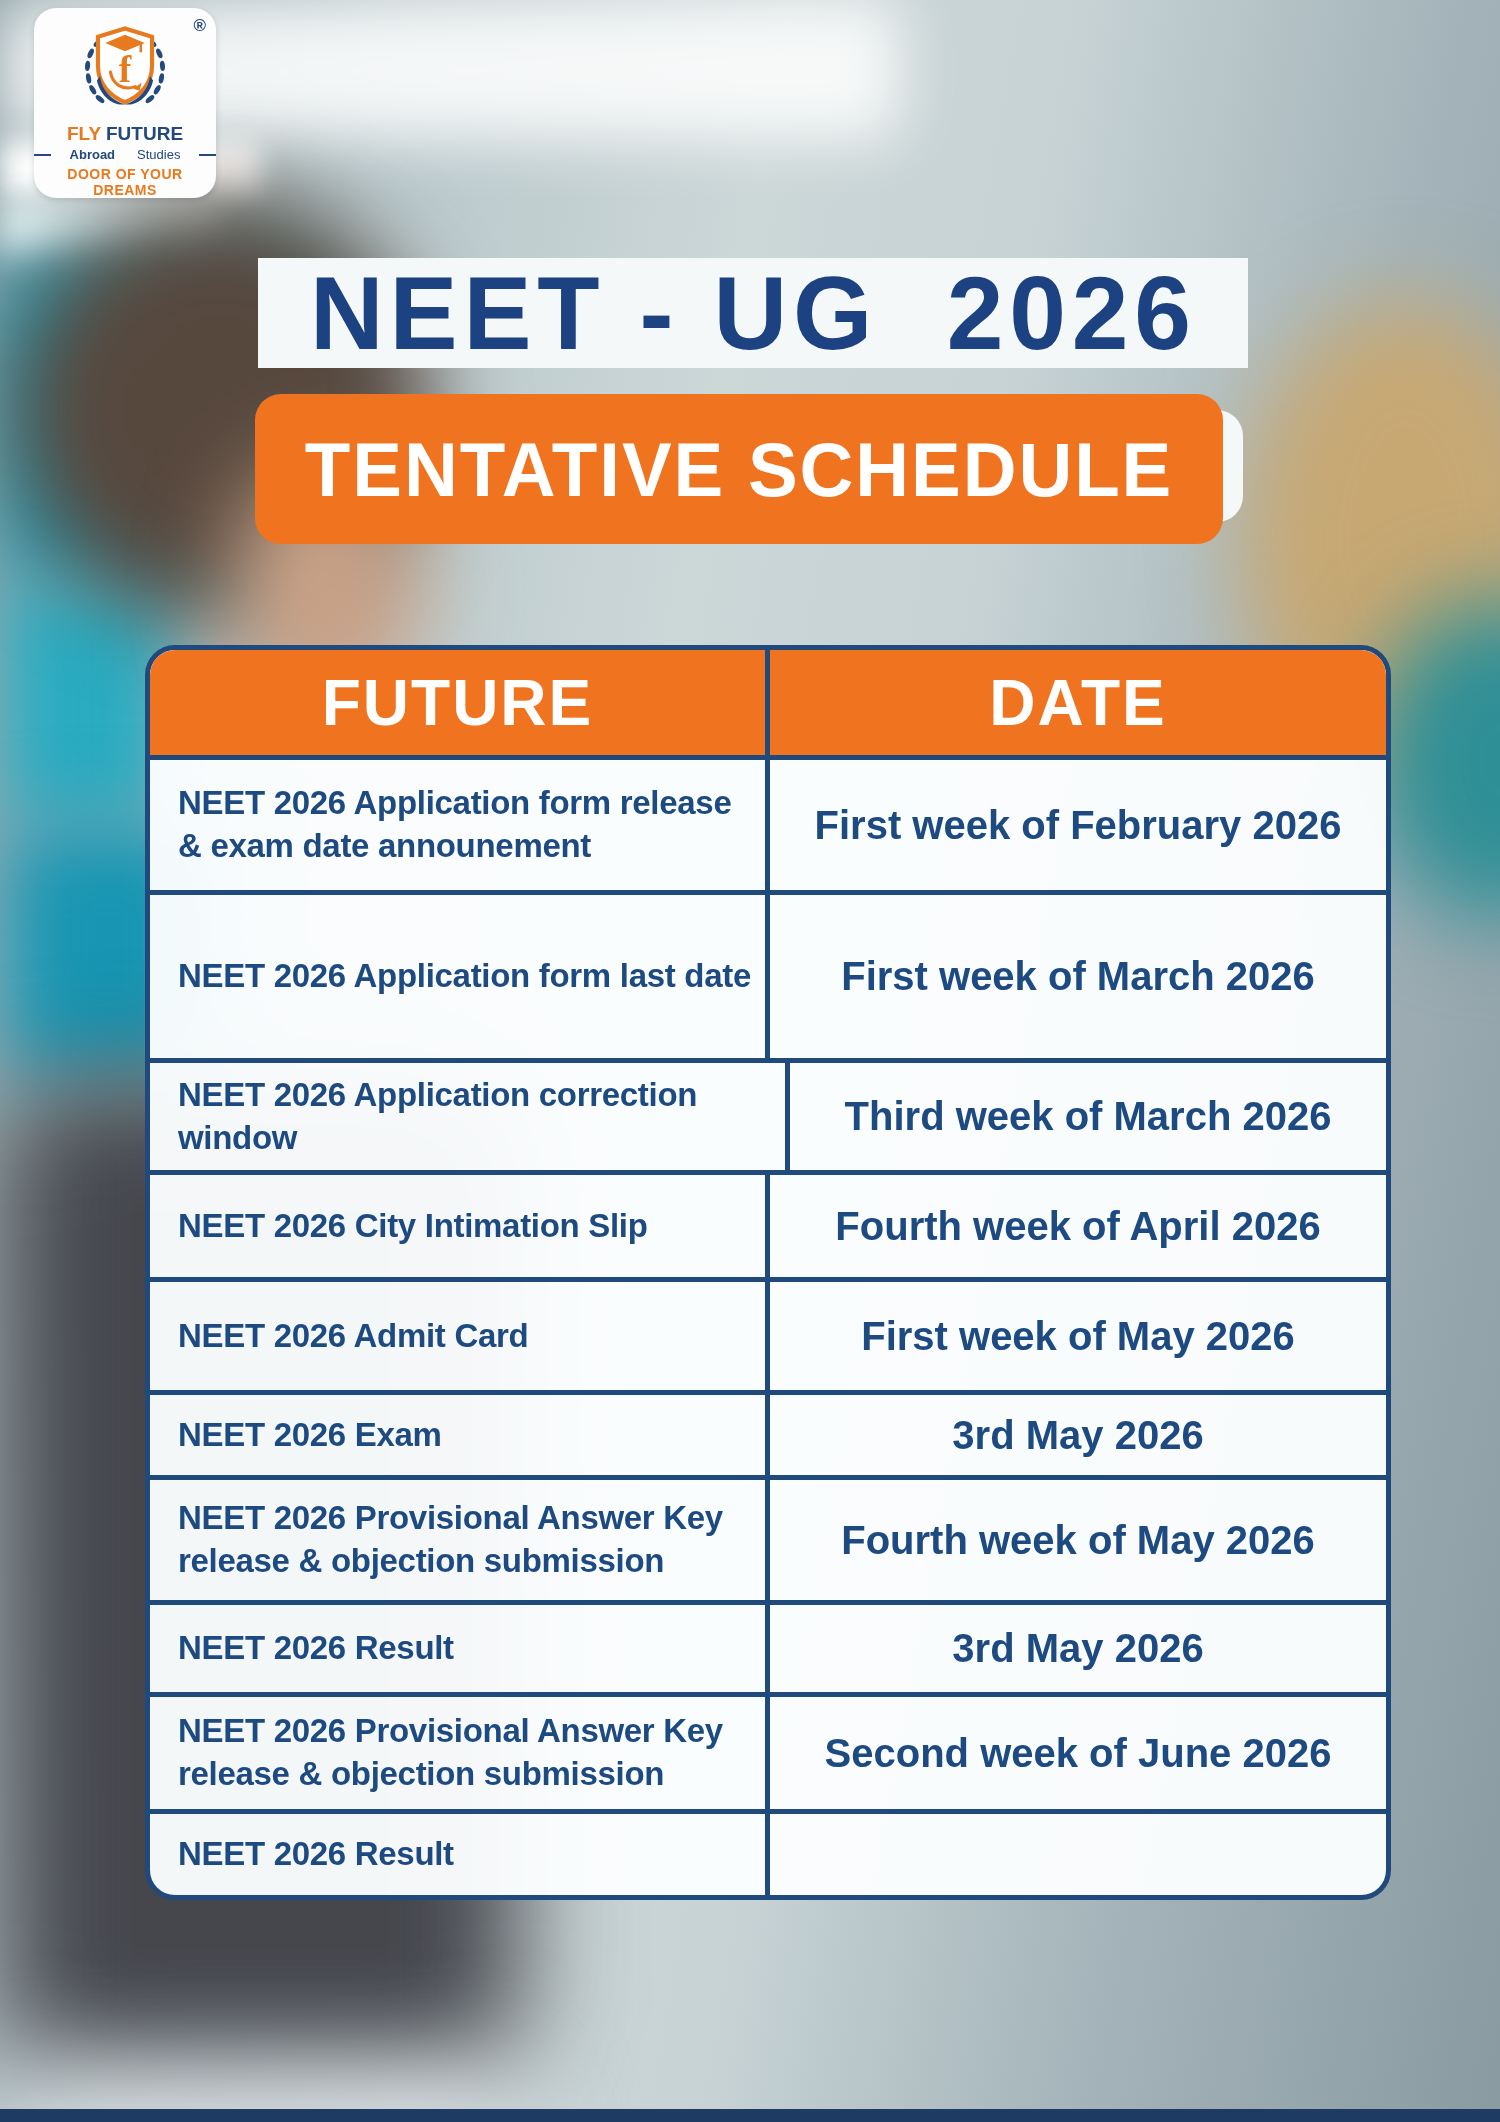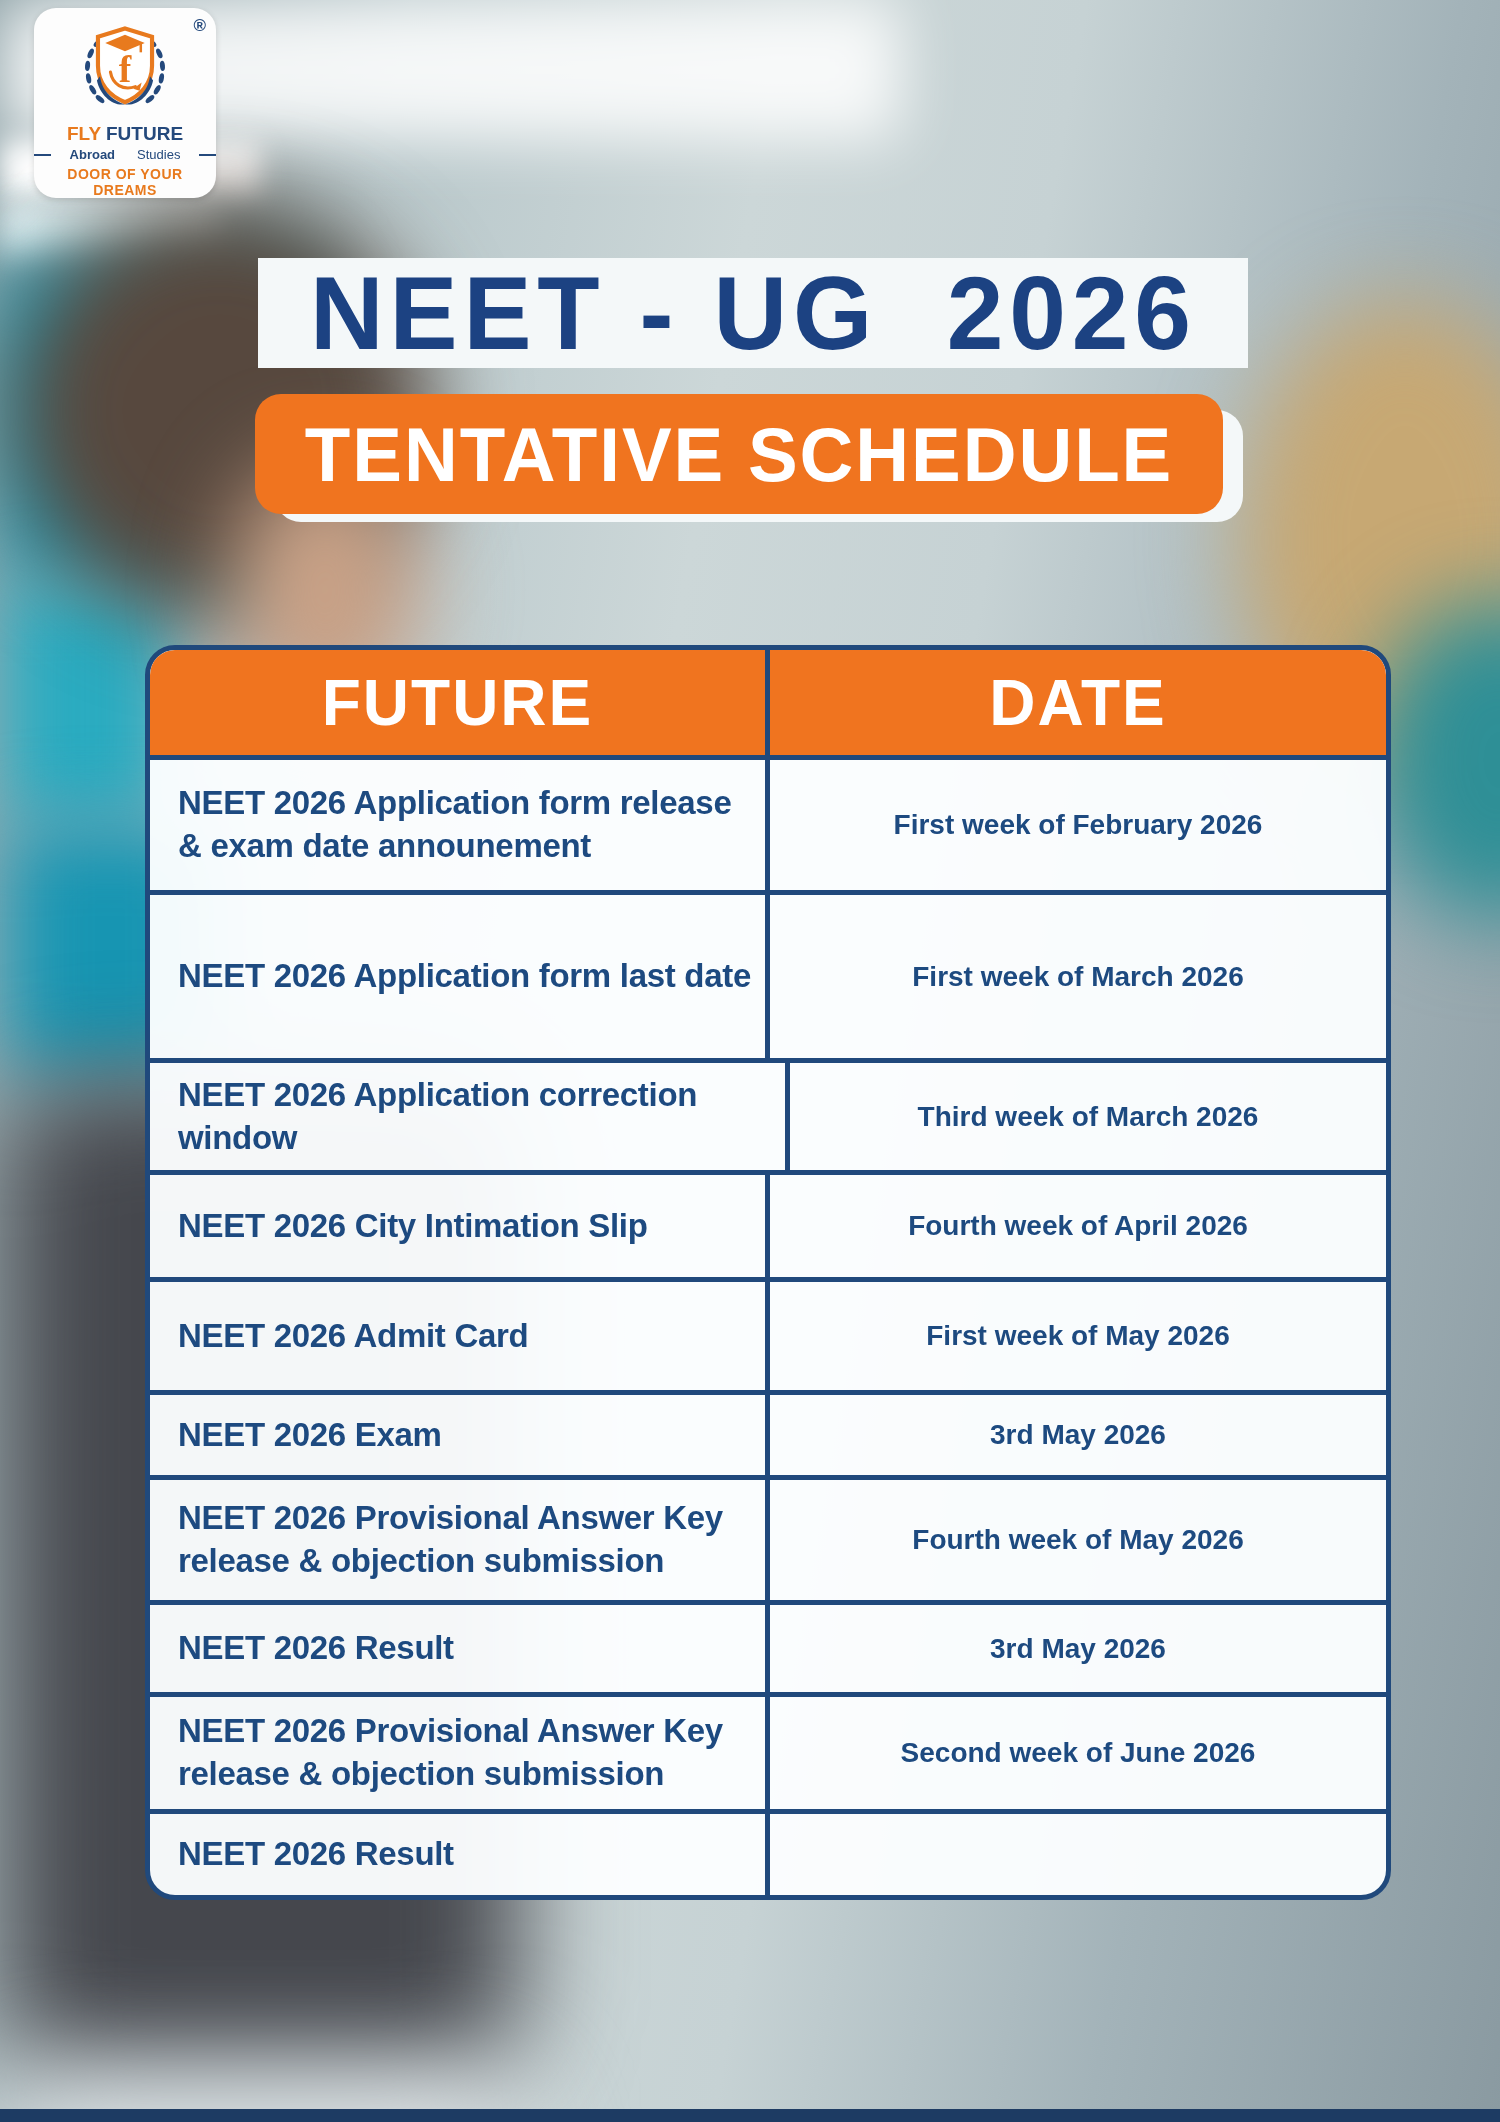--- a/index.html
+++ b/index.html
@@ -47,21 +47,21 @@
   }
   .title-box span{
     font-size:104px; font-weight:bold; color:#1c4282; letter-spacing:6px;
     transform:scaleX(.98); white-space:pre;
   }
   .subtitle-shadow{
     position:absolute; left:275px; top:410px; width:968px; height:112px; z-index:3;
     background:#f4f8f9; border-radius:26px;
   }
   .subtitle{
-    position:absolute; left:255px; top:394px; width:968px; height:120px; z-index:4;
+    position:absolute; left:255px; top:394px; width:968px; height:150px; z-index:4;
     background:#f0741f; border-radius:26px;
     display:flex; align-items:center; justify-content:center;
   }
   .subtitle span{font-size:76px; font-weight:bold; color:#ffffff; letter-spacing:2px; transform:scaleX(.98);}
 
   
   .schedule-table{
     position:absolute; left:145px; top:645px; width:1246px; height:1255px; z-index:4;
     background:rgba(252,254,255,.96); border:5px solid #20497c; border-radius:30px;
     box-sizing:border-box; overflow:hidden; display:flex; flex-direction:column;
@@ -82,21 +82,21 @@
   #rows .trow:nth-child(3){height:112px;gap:20px;}
   #rows .trow:nth-child(4){height:107px;}
   #rows .trow:nth-child(5){height:113px;}
   #rows .trow:nth-child(6){height:85px;}
   #rows .trow:nth-child(7){height:125px;}
   #rows .trow:nth-child(8){height:92px;}
   #rows .trow:nth-child(9){height:117px;}
   #rows .trow:nth-child(10){flex:1;}
   .cell{display:flex; align-items:center; box-sizing:border-box; color:#1d4a80; font-weight:bold;}
   .cell.event{font-size:33px; line-height:1.3; padding:6px 14px 6px 28px; letter-spacing:-.3px; text-align:left;}
-  .cell.date{font-size:28px; justify-content:center; border-left:5px solid #20497c; padding:4px 10px;}
+  .cell.date{font-size:40px; justify-content:center; border-left:5px solid #20497c; padding:4px 10px;}
 
   .footer-bar{position:absolute; left:0; bottom:0; width:100%; height:13px; background:#1d3b63; z-index:6;}
 </style>
 </head>
 <body>
 
 <div class="canvas">
 
   <div>
     <div class="b-ceiling"></div>

